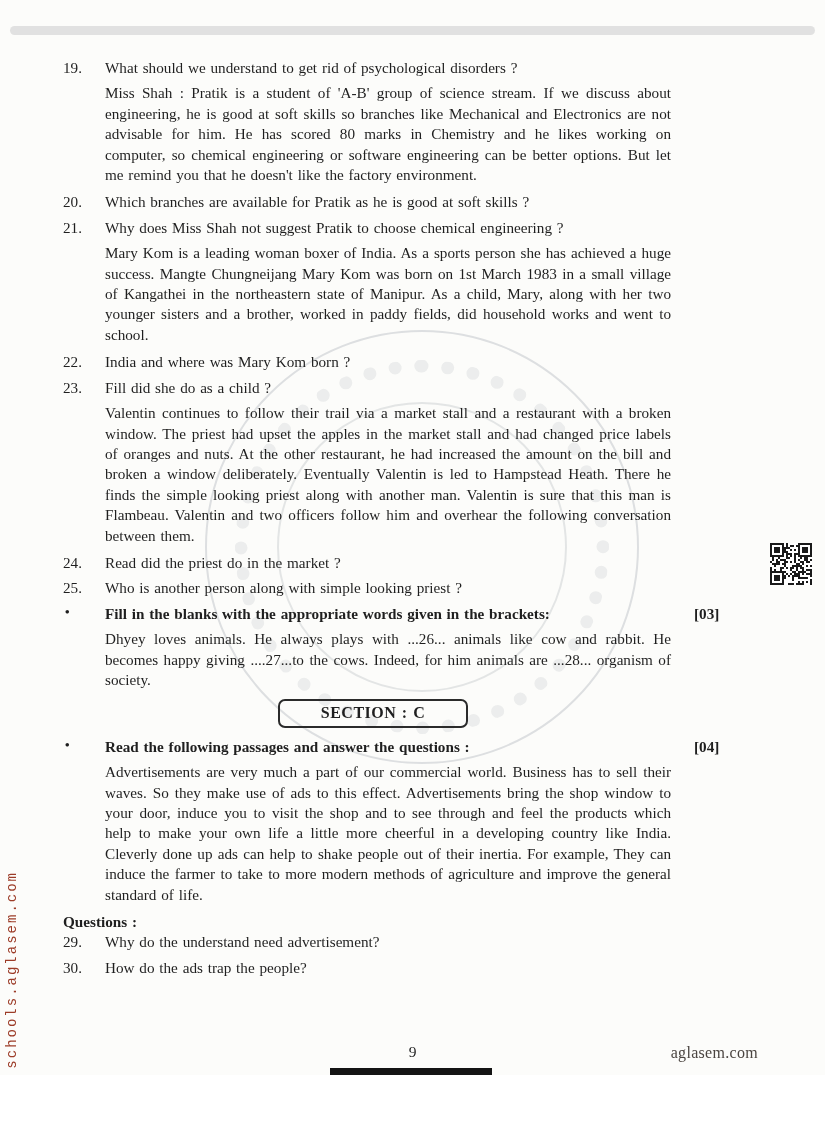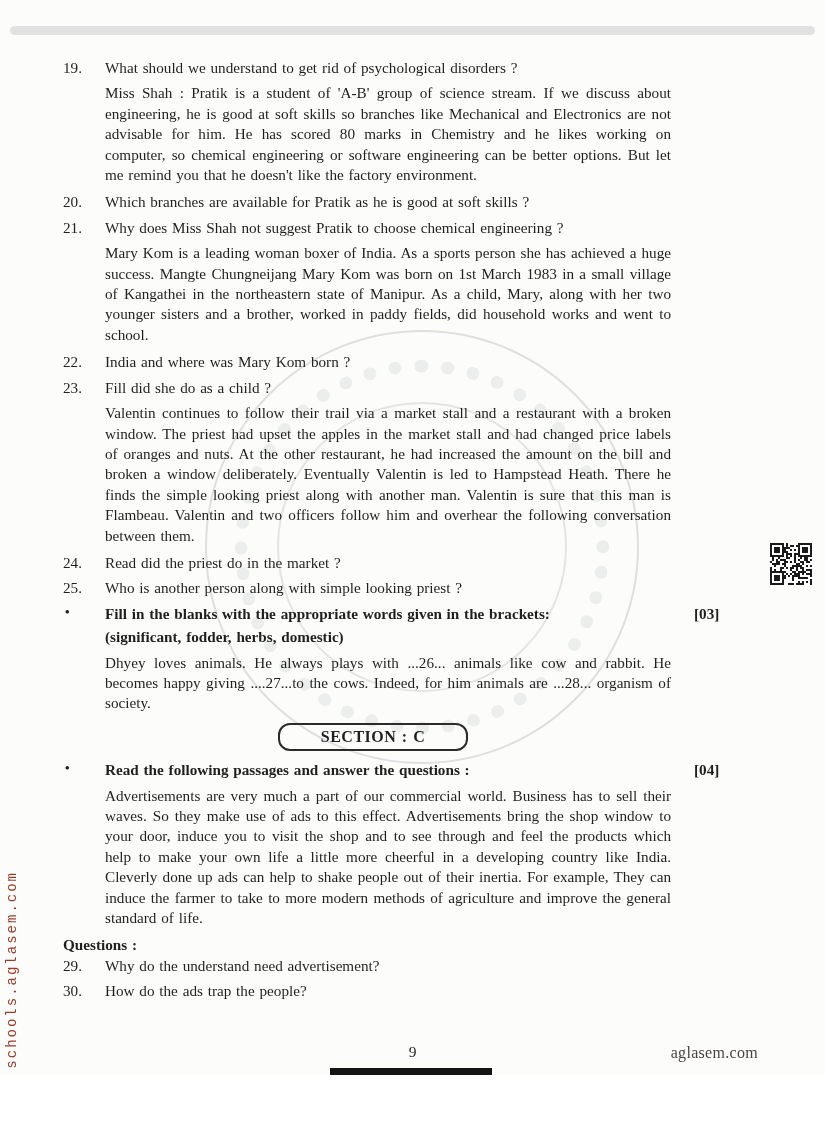--- a/index.html
+++ b/index.html
@@ -37,21 +37,21 @@
   .block{position:relative;}
   .question{padding-left:42px;margin-bottom:5px;}
   .qnum{position:absolute;left:0;top:0;}
   .para{margin:0 12px 7px 0;padding-left:42px;text-align:justify;font-family:Liberation Serif, serif;}
   .bullet{padding-left:42px;margin-bottom:5px;font-weight:bold;}
   .dot{position:absolute;left:2px;top:-2px;font-size:13px;}
   .bline{margin-bottom:3px;}
   .marks{position:absolute;left:calc(100% + 11px);top:0;font-weight:bold;white-space:nowrap;}
   .section-wrap{text-align:center;margin:9px 0 9px 0;}
   .section-box{
-    display:inline-block;border:2px solid #2b2b2b;border-radius:12px;
+    display:inline-block;border:2px solid #2b2b2b;border-radius:7px;
     padding:2px 41px;font-weight:bold;font-size:16px;letter-spacing:.5px;
   }
   .qlabel{font-weight:bold;}
   
   .qr{position:absolute;top:543px;right:13px;width:42px;height:42px;background:#fff;}
   
   .page-num{
     position:absolute;bottom:14px;left:0;width:100%;
     text-align:center;font-size:15.5px;
   }
@@ -84,21 +84,20 @@
       <p class="block para">Mary Kom is a leading woman boxer of India. As a sports person she has achieved a huge success. Mangte Chungneijang Mary Kom was born on 1st March 1983 in a small village of Kangathei in the northeastern state of Manipur. As a child, Mary, along with her two younger sisters and a brother, worked in paddy fields, did household works and went to school.</p>
       <div class="block question"><span class="qnum">22.</span><span class="qtext">India and where was Mary Kom born ?</span></div>
       <div class="block question"><span class="qnum">23.</span><span class="qtext">Fill did she do as a child ?</span></div>
       <p class="block para">Valentin continues to follow their trail via a market stall and a restaurant with a broken window. The priest had upset the apples in the market stall and had changed price labels of oranges and nuts. At the other restaurant, he had increased the amount on the bill and broken a window deliberately. Eventually Valentin is led to Hampstead Heath. There he finds the simple looking priest along with another man. Valentin is sure that this man is Flambeau. Valentin and two officers follow him and overhear the following conversation between them.</p>
       <div class="block question"><span class="qnum">24.</span><span class="qtext">Read did the priest do in the market ?</span></div>
       <div class="block question"><span class="qnum">25.</span><span class="qtext">Who is another person along with simple looking priest ?</span></div>
       <div class="block bullet">
         <span class="dot">•</span>
         <div class="btext">
           <div class="bline">Fill in the blanks with the appropriate words given in the brackets:</div>
-          <div class="bline">(significant, fodder, herbs, domestic)</div>
         </div>
         <span class="marks">[03]</span>
       </div>
       <p class="block para">Dhyey loves animals. He always plays with ...26... animals like cow and rabbit. He becomes happy giving ....27...to the cows. Indeed, for him animals are ...28... organism of society.</p>
       <div class="block section-wrap"><span class="section-box">SECTION : C</span></div>
       <div class="block bullet">
         <span class="dot">•</span>
         <div class="btext">
           <div class="bline">Read the following passages and answer the questions :</div>
         </div>

